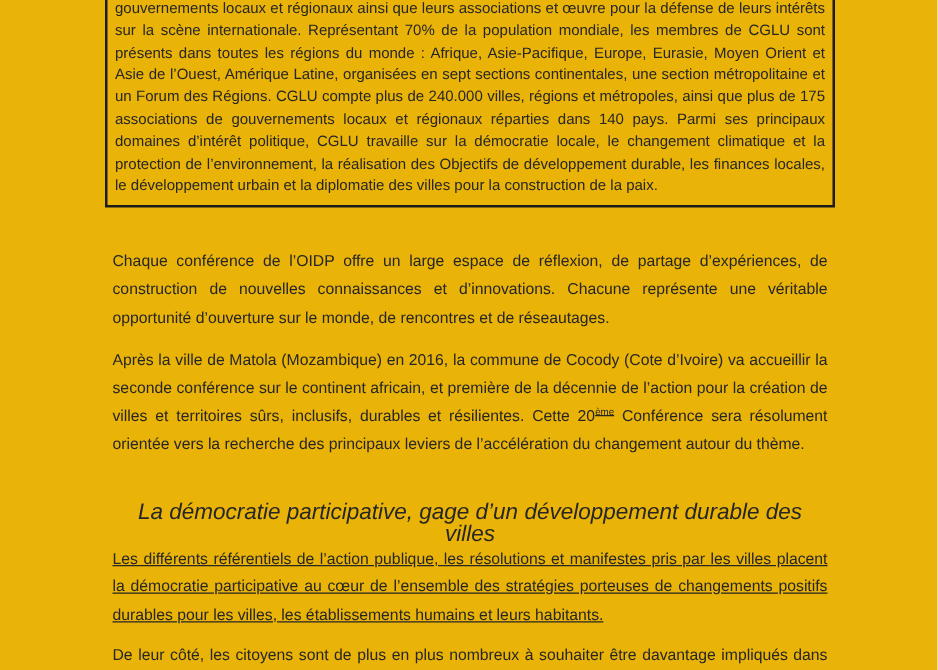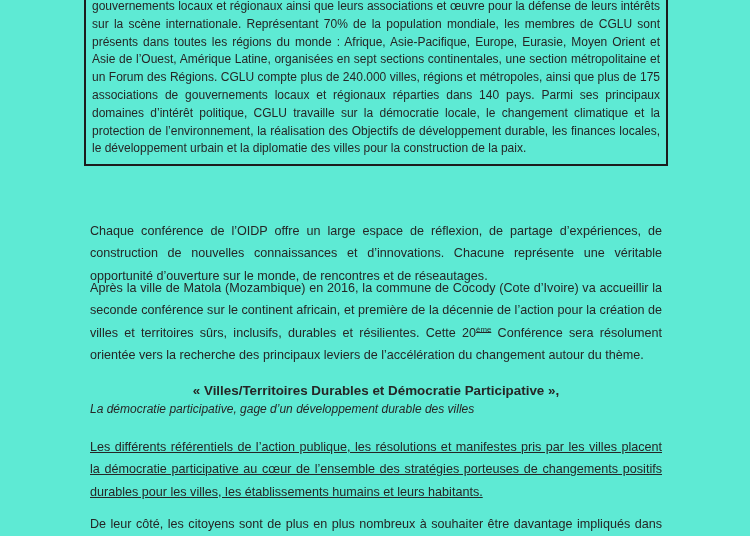--- a/index.html
+++ b/index.html
@@ -4,21 +4,21 @@
 <style>
   html, body {
     margin: 0;
     padding: 0;
     background: #ffffff;
   }
   .page {
     position: relative;
     width: 750px;
     height: 536px;
-    background: #5eead4;
+    background: #eab308;
     overflow: hidden;
     font-family: "Liberation Sans", sans-serif;
     color: #262626;
   }
   .boxed-para {
     position: absolute;
     left: 84px;
     top: -8px;
     width: 584px;
     box-sizing: border-box;
@@ -29,40 +29,40 @@
     text-align: justify;
   }
   .para {
     position: absolute;
     left: 90px;
     width: 572px;
     font-size: 12.6px;
     line-height: 22.3px;
     text-align: justify;
   }
-  .para-oidp        { top: 220px; }
+  .para-oidp        { top: 198px; }
   .para-cocody      { top: 277px; }
   .theme-title {
     position: absolute;
     left: 90px;
     width: 572px;
     top: 382px;
     text-align: center;
     font-weight: bold;
     font-size: 13.4px;
     line-height: 18px;
   }
   .theme-subtitle {
     position: absolute;
     left: 90px;
     width: 572px;
     top: 400px;
-    text-align: left;
+    text-align: center;
     font-style: italic;
-    font-size: 12px;
+    font-size: 18px;
     line-height: 18px;
   }
   .para-referentiels { top: 436px; text-decoration: underline; }
   .para-citoyens     { top: 513px; }
   sup.ord {
     font-size: 0.62em;
     line-height: 0;
     vertical-align: super;
     text-decoration: underline;
   }
@@ -75,21 +75,20 @@
   <div class="boxed-para">
     <span>gouvernements locaux et régionaux ainsi que leurs associations et œuvre pour la défense de leurs intérêts sur la scène internationale. Représentant 70% de la population mondiale, les membres de CGLU sont présents dans toutes les régions du monde : Afrique, Asie-Pacifique, Europe, Eurasie, Moyen Orient et Asie de l’Ouest, Amérique Latine, organisées en sept sections continentales, une section métropolitaine et un Forum des Régions. CGLU compte plus de 240.000 villes, régions et métropoles, ainsi que plus de 175 associations de gouvernements locaux et régionaux réparties dans 140 pays. Parmi ses principaux domaines d’intérêt politique, CGLU travaille sur la démocratie locale, le changement climatique et la protection de l’environnement, la réalisation des Objectifs de développement durable, les finances locales, le développement urbain et la diplomatie des villes pour la construction de la paix.</span>
   </div>
 
   <div class="para para-oidp">Chaque conférence de l’OIDP offre un large espace de réflexion, de partage d’expériences, de construction de nouvelles connaissances et d’innovations. Chacune représente une véritable opportunité d’ouverture sur le monde, de rencontres et de réseautages.</div>
 
   <div class="para para-cocody">
     <span>Après la ville de Matola (Mozambique) en 2016, la commune de Cocody (Cote d’Ivoire) va accueillir la seconde conférence sur le continent africain, et première de la décennie de l’action pour la création de villes et territoires sûrs, inclusifs, durables et résilientes. Cette 20</span><sup class="ord">ème</sup><span> Conférence sera résolument orientée vers la recherche des principaux leviers de l’accélération du changement autour du thème.</span>
   </div>
 
-  <div class="theme-title">« Villes/Territoires Durables et Démocratie Participative »,</div>
 
   <div class="theme-subtitle">La démocratie participative, gage d’un développement durable des villes</div>
 
   <div class="para para-referentiels">Les différents référentiels de l’action publique, les résolutions et manifestes pris par les villes placent la démocratie participative au cœur de l’ensemble des stratégies porteuses de changements positifs durables pour les villes, les établissements humains et leurs habitants.</div>
 
   <div class="para para-citoyens">De leur côté, les citoyens sont de plus en plus nombreux à souhaiter être davantage impliqués dans les</div>
 
 </div>
 
 </body></html>

